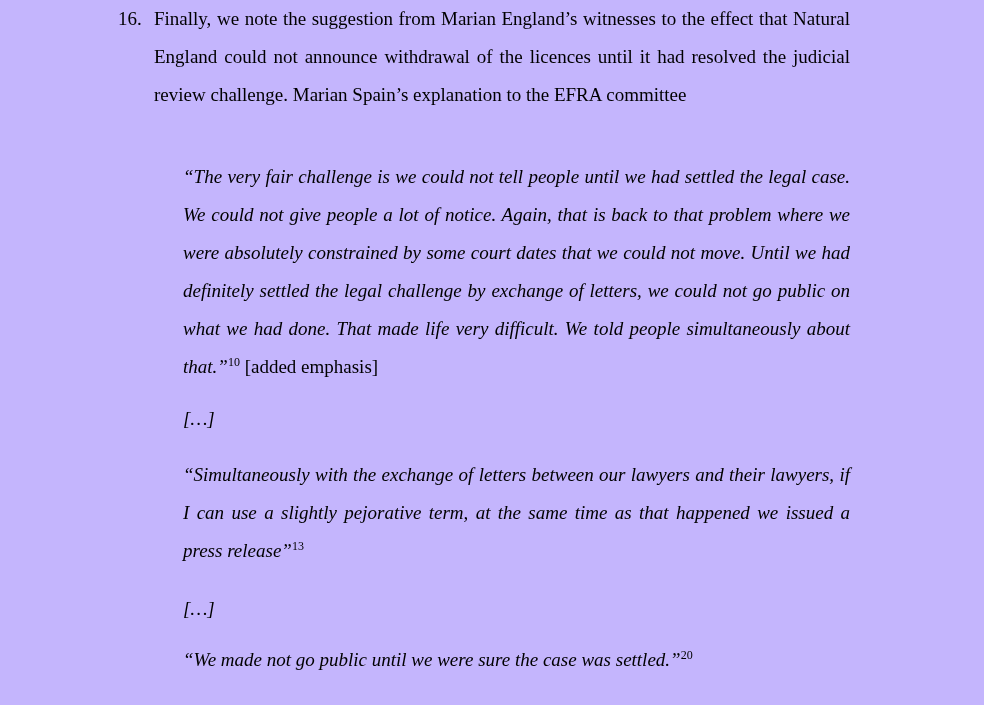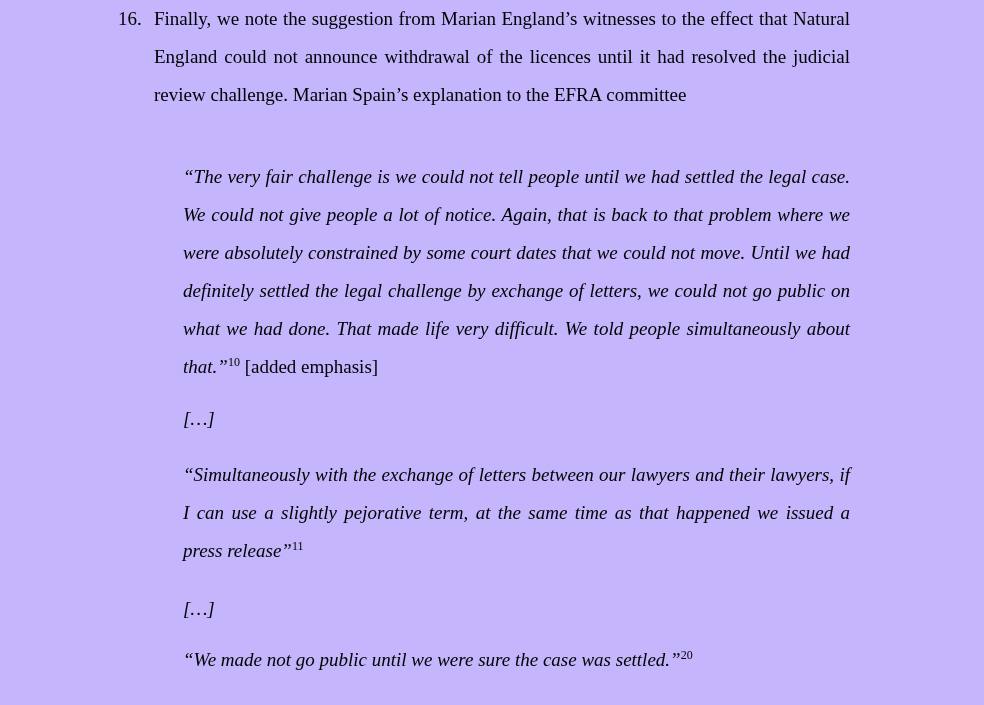--- a/index.html
+++ b/index.html
@@ -99,21 +99,21 @@
     </div>
   </div>
 
   <div class="quote-block q1">
     <span>“The very fair challenge is </span><span class="u">we could not tell people until we had settled the legal case</span><span>. We could not give people a lot of notice. Again, that is back to that problem where we were absolutely constrained by some </span><span class="u">court dates that we could not move</span><span>. Until we had </span><span class="u">definitely settled the legal challenge</span><span> by exchange of letters, </span><span class="u">we could not go public</span><span> on what we had done. That made life very difficult. We told people simultaneously about that.”</span><sup>10</sup><span class="roman"> [added emphasis]</span>
   </div>
 
   <div class="ellipsis q-ellipsis-1">[…]</div>
 
   <div class="quote-block q2">
-    <span>“Simultaneously with the exchange of letters between our lawyers and their lawyers, if I can use a slightly pejorative term, at the same time as that happened we issued a press release”</span><sup>11</sup>
+    <span>“Simultaneously with the exchange of letters between our lawyers and their lawyers, if I can use a slightly pejorative term, at the same time as that happened we issued a press release”</span><sup>13</sup>
   </div>
 
   <div class="ellipsis q-ellipsis-2">[…]</div>
 
   <div class="quote-block q3 no-just">
     <span>“We made not go public until we were sure the case was settled.”</span><sup>20</sup>
   </div>
 
 </div>
 

